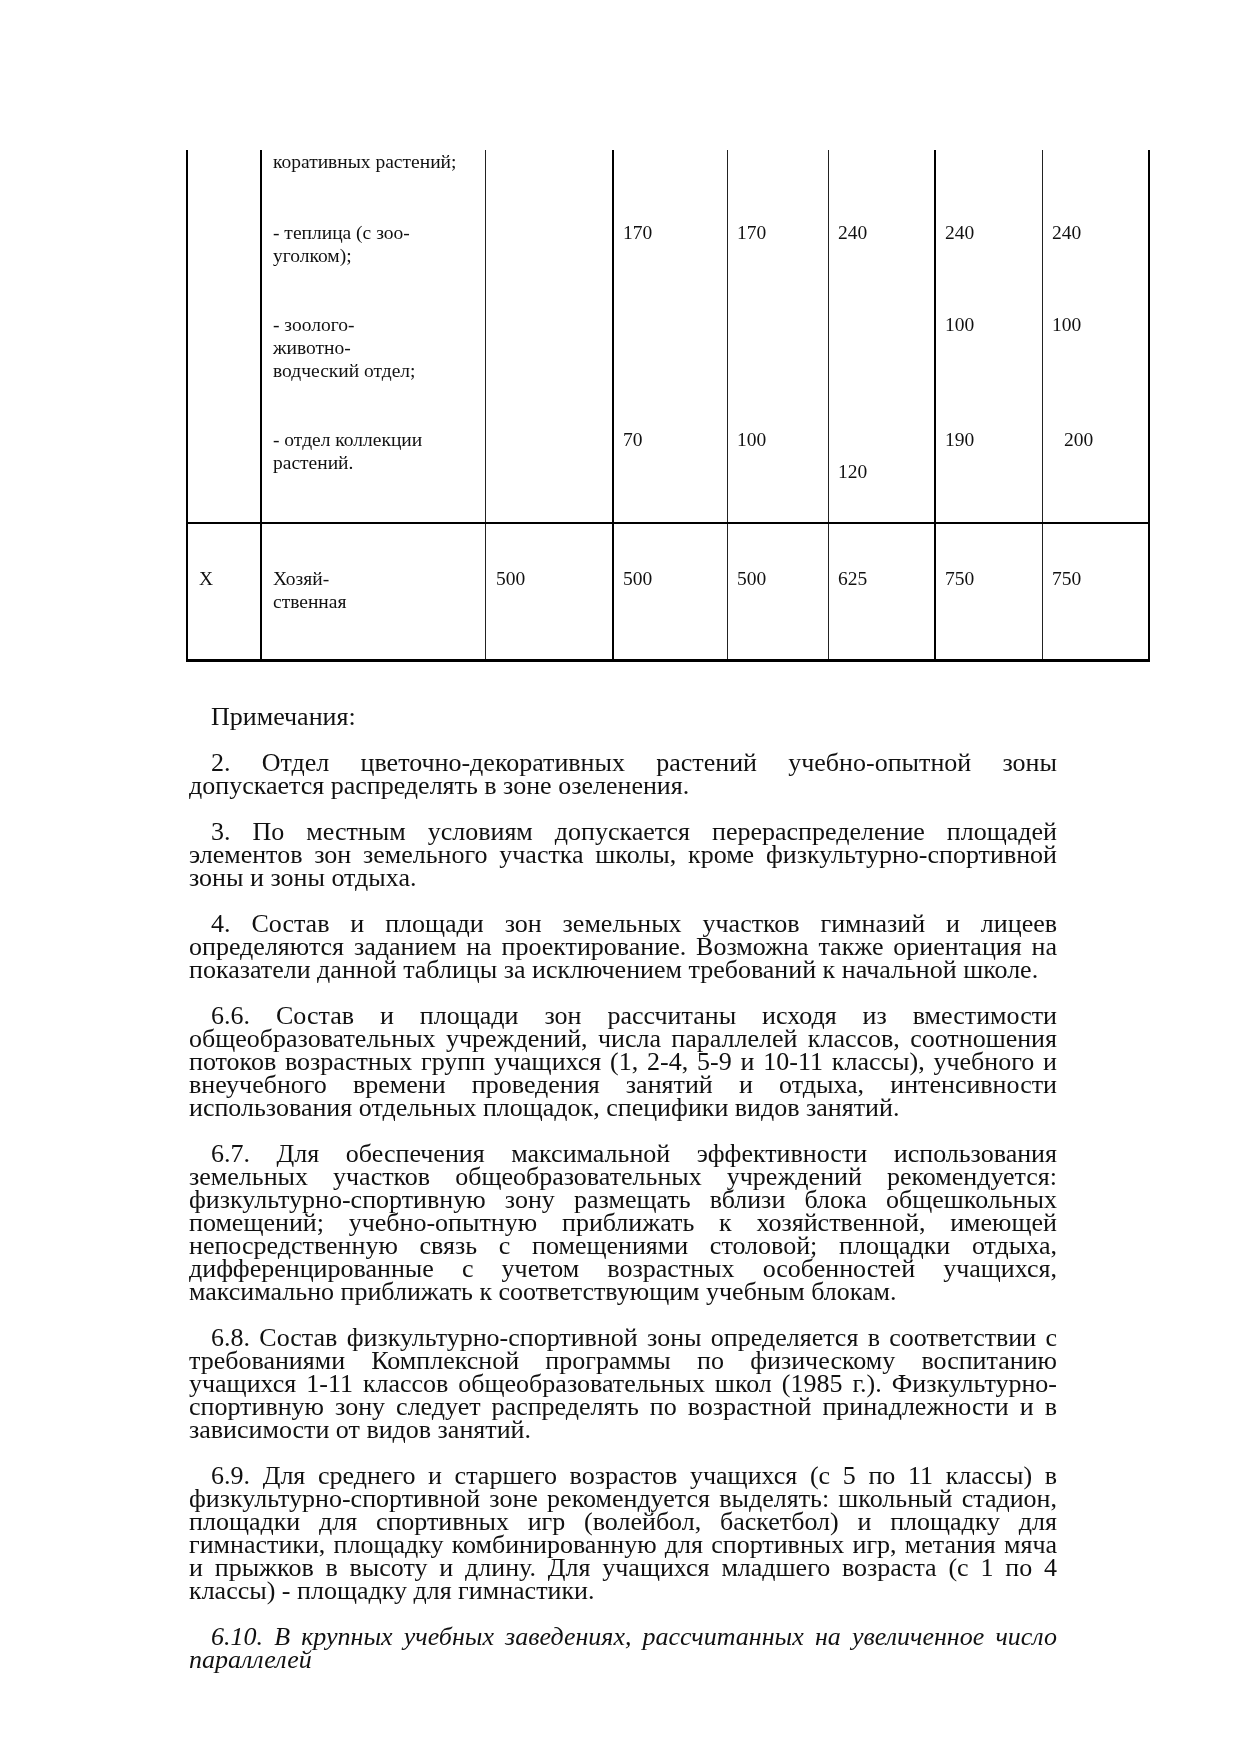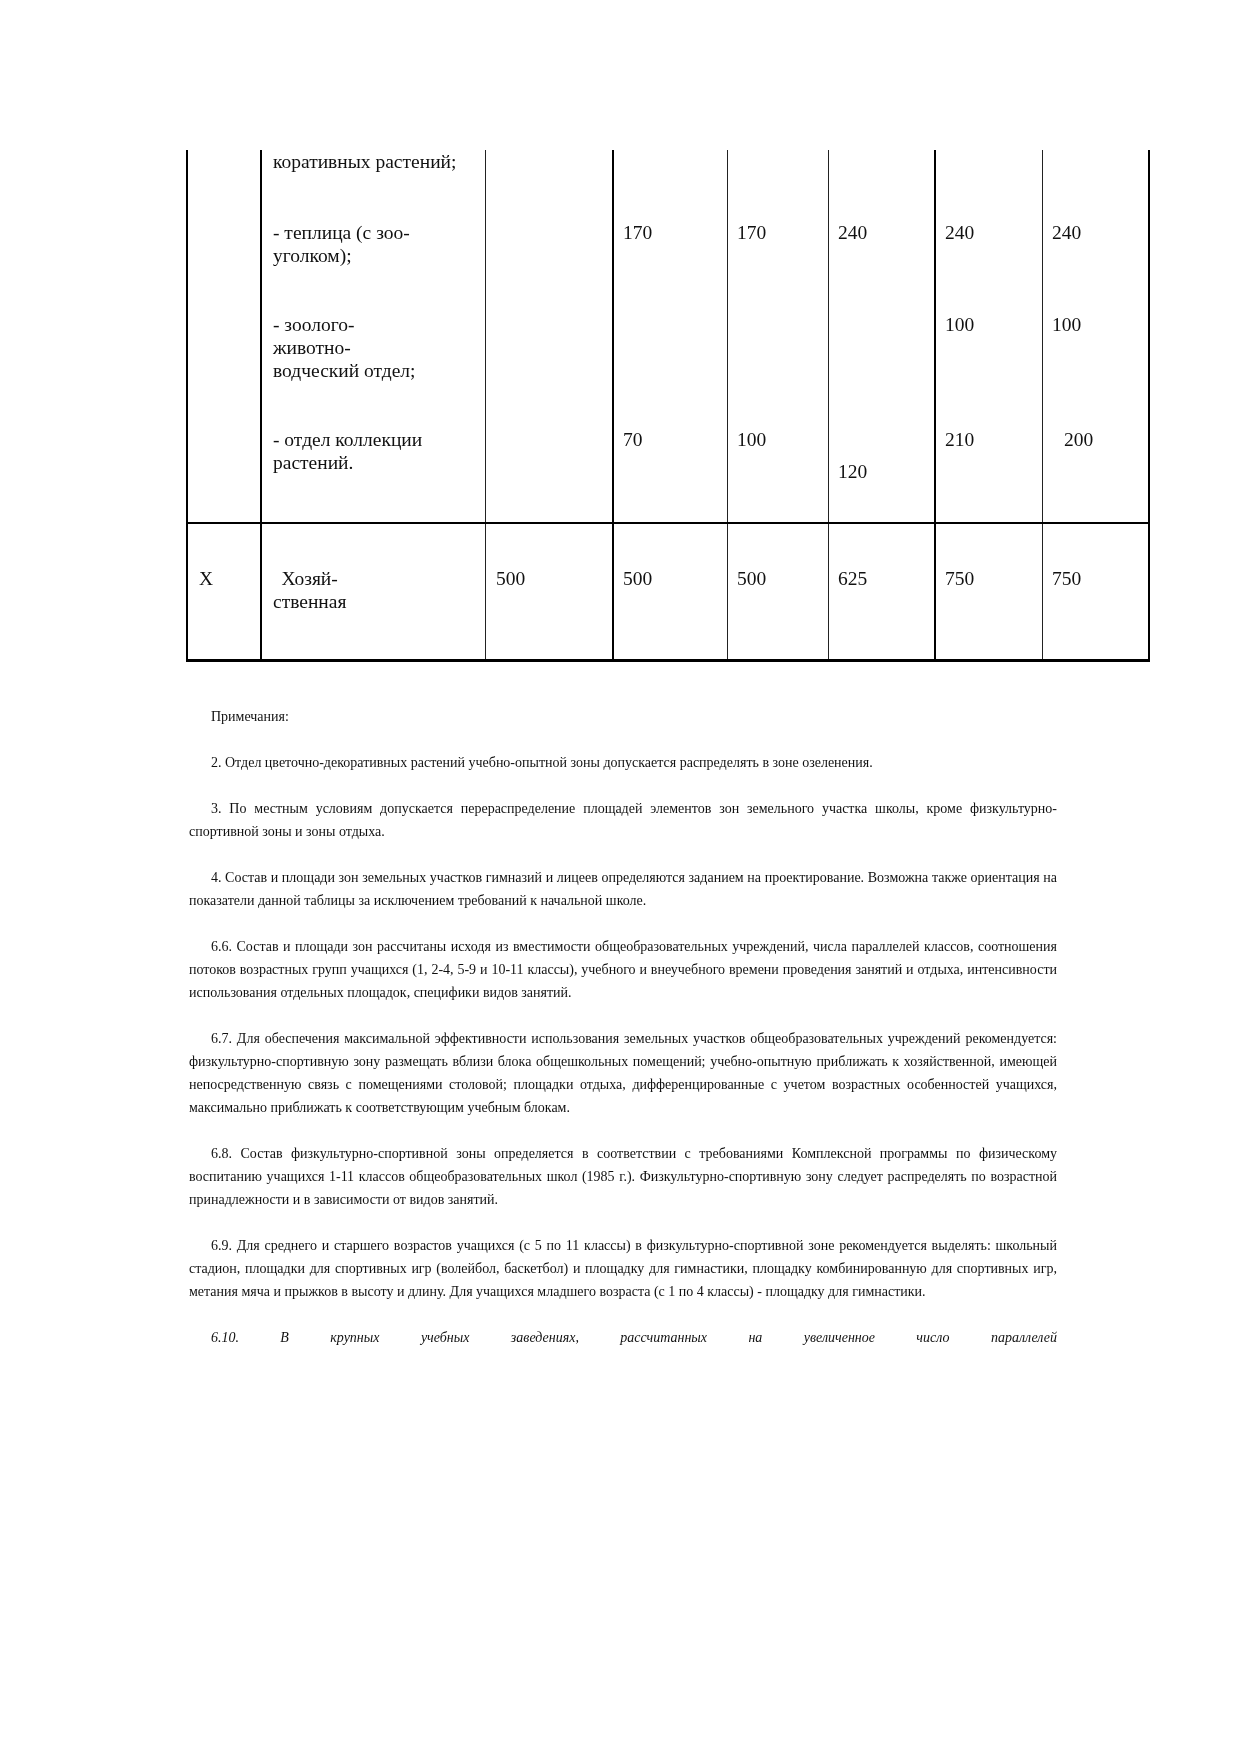--- a/index.html
+++ b/index.html
@@ -42,21 +42,21 @@
       font-size: 19.5px;
       line-height: 23px;
       white-space: pre-line;
     }
     
     .notes {
       position: absolute;
       left: 189px;
       top: 705px;
       width: 868px;
-      font-size: 14px;
+      font-size: 26px;
       line-height: 23px;
     }
     .notes p {
       margin: 0 0 23px 0;
       text-align: justify;
       text-indent: 22px;
     }
     .notes p.last {
       text-align-last: justify;
       font-style: italic;
@@ -109,27 +109,27 @@
       <div class="cell-text" style="left:1052px; top:313px;">100</div>
     </div>
 
     <div>
       <div class="cell-text" style="left:273px; top:428px;">- отдел коллекции
 растений.</div>
       <div class="cell-text" style="left:496px; top:428px;"></div>
       <div class="cell-text" style="left:623px; top:428px;">70</div>
       <div class="cell-text" style="left:737px; top:428px;">100</div>
       <div class="cell-text" style="left:838px; top:428px;margin-top:32px;">120</div>
-      <div class="cell-text" style="left:945px; top:428px;">210</div>
+      <div class="cell-text" style="left:945px; top:428px;">190</div>
       <div class="cell-text" style="left:1052px; top:428px;margin-left:12px;">200</div>
     </div>
 
     <div>
       <div class="cell-text" style="left:199px; top:567px;">X</div>
-      <div class="cell-text" style="left:273px; top:567px;text-align:center;">Хозяй-
+      <div class="cell-text" style="left:273px; top:567px;">Хозяй-
 ственная</div>
       <div class="cell-text" style="left:496px; top:567px;">500</div>
       <div class="cell-text" style="left:623px; top:567px;">500</div>
       <div class="cell-text" style="left:737px; top:567px;">500</div>
       <div class="cell-text" style="left:838px; top:567px;">625</div>
       <div class="cell-text" style="left:945px; top:567px;">750</div>
       <div class="cell-text" style="left:1052px; top:567px;">750</div>
     </div>
   </div>
 

